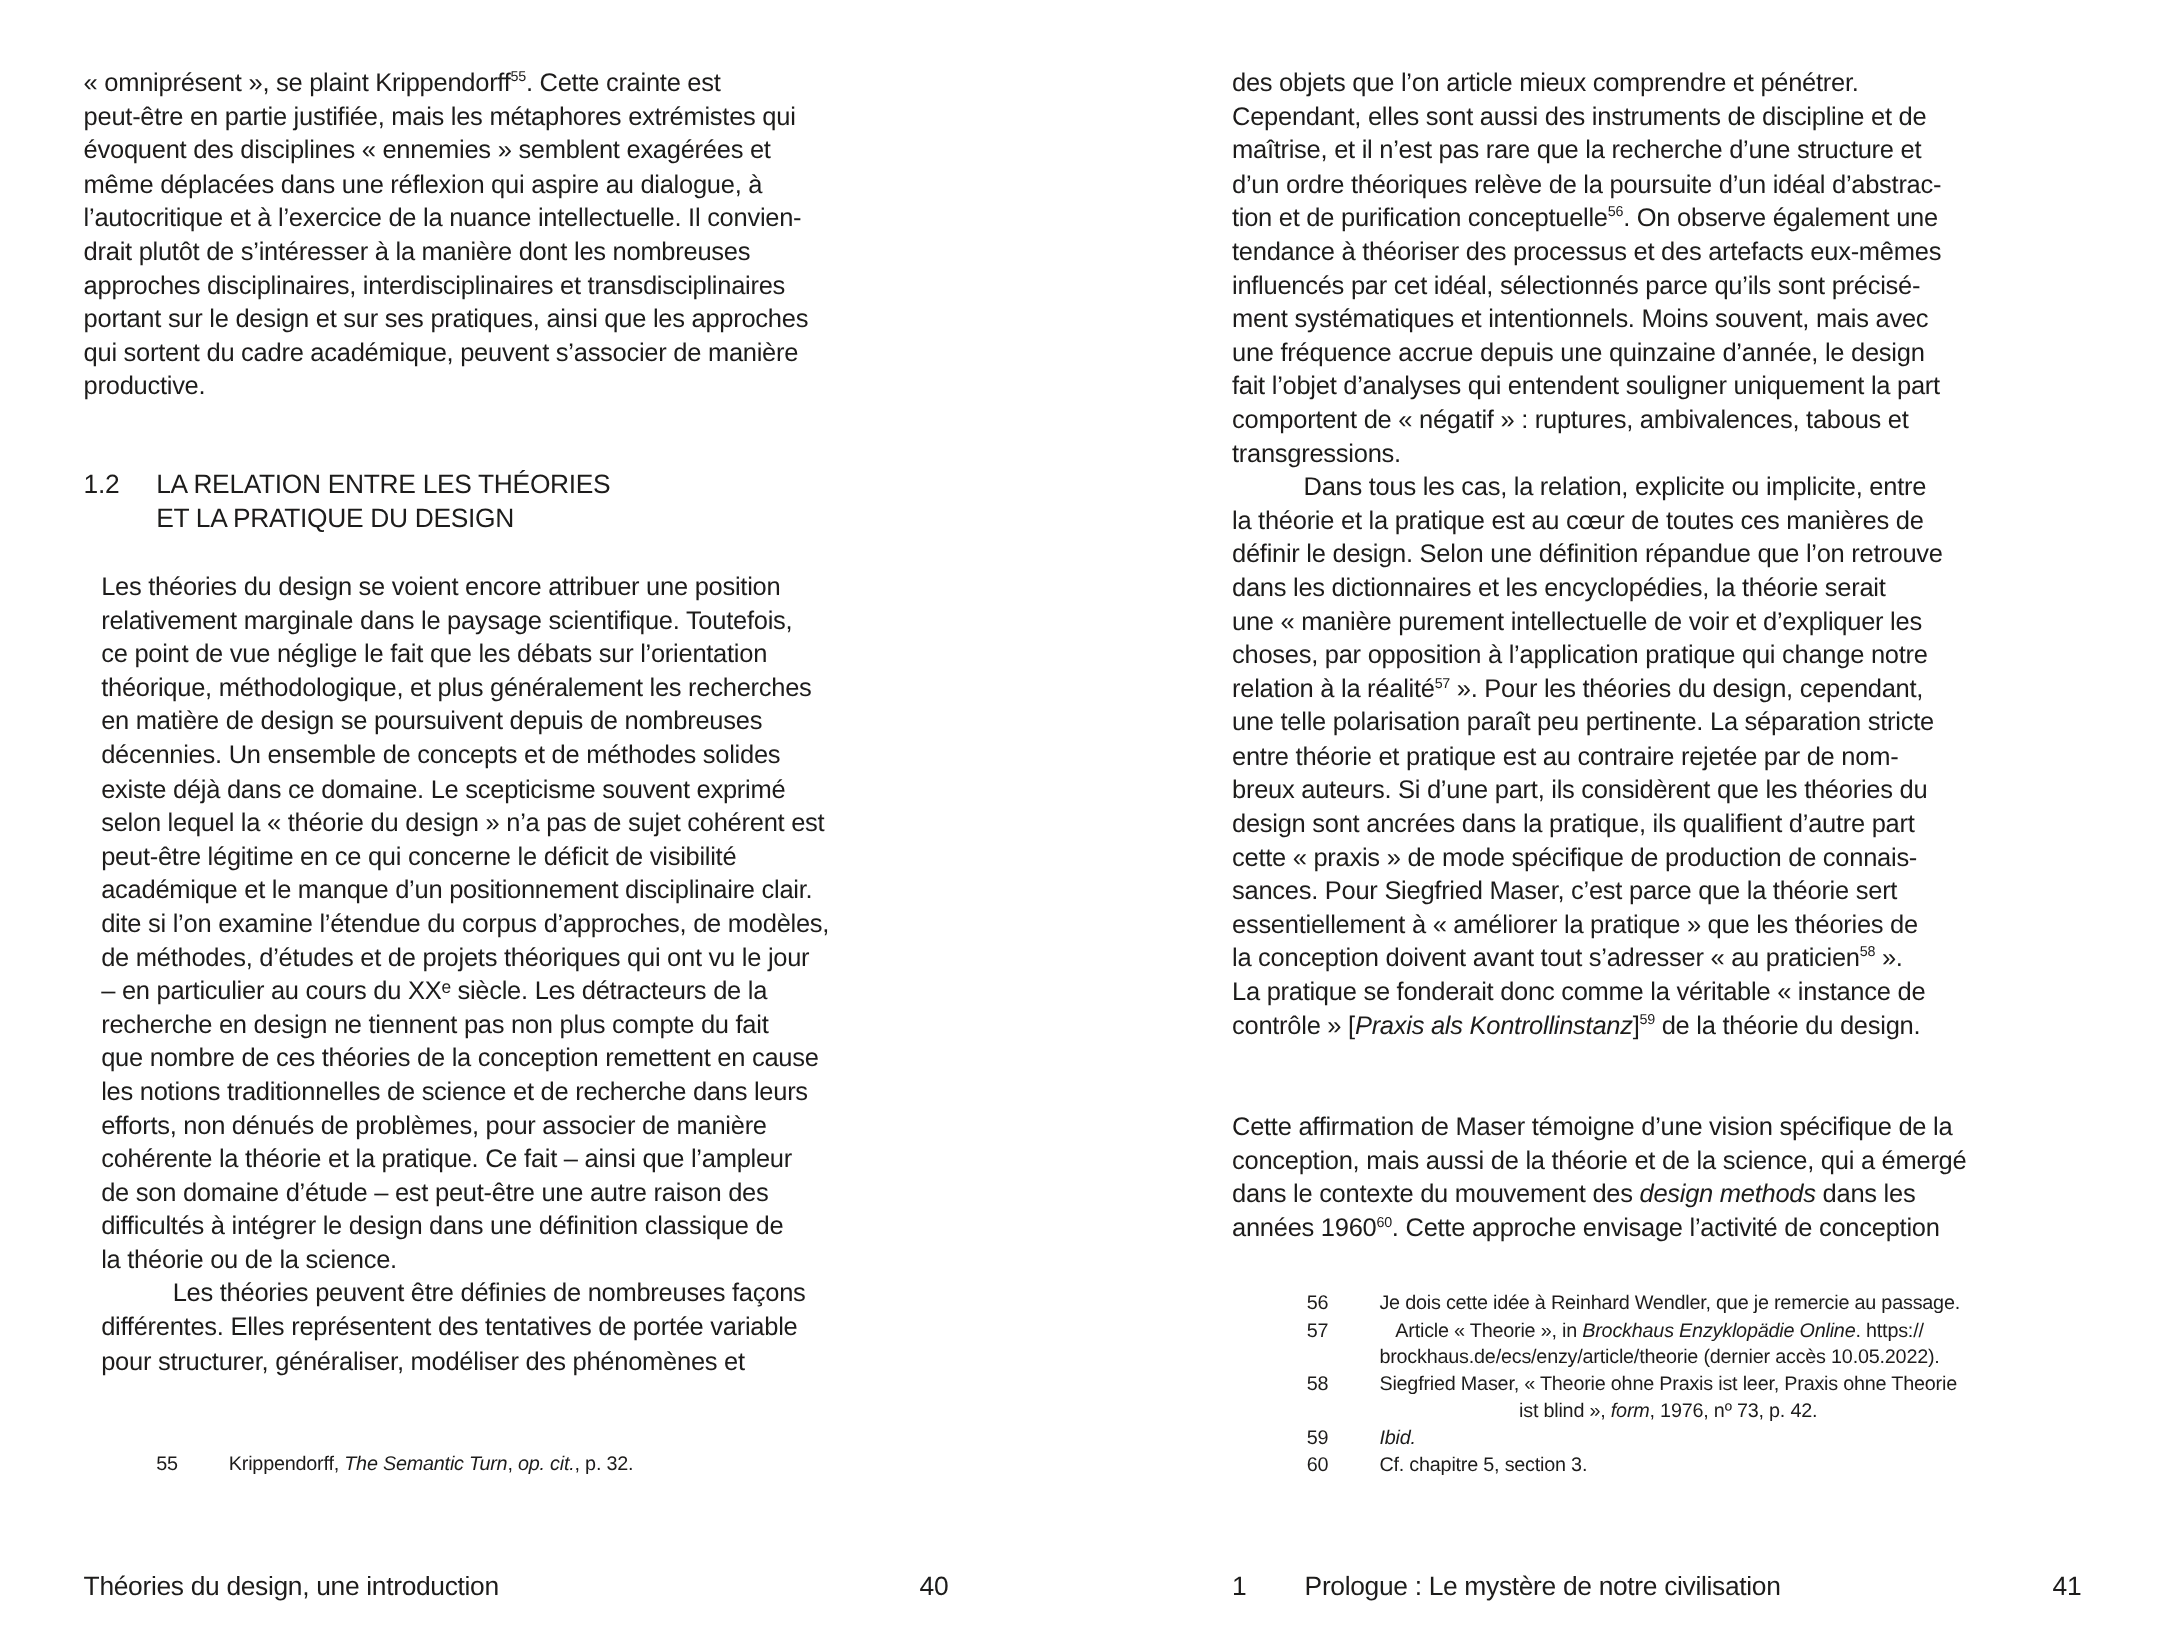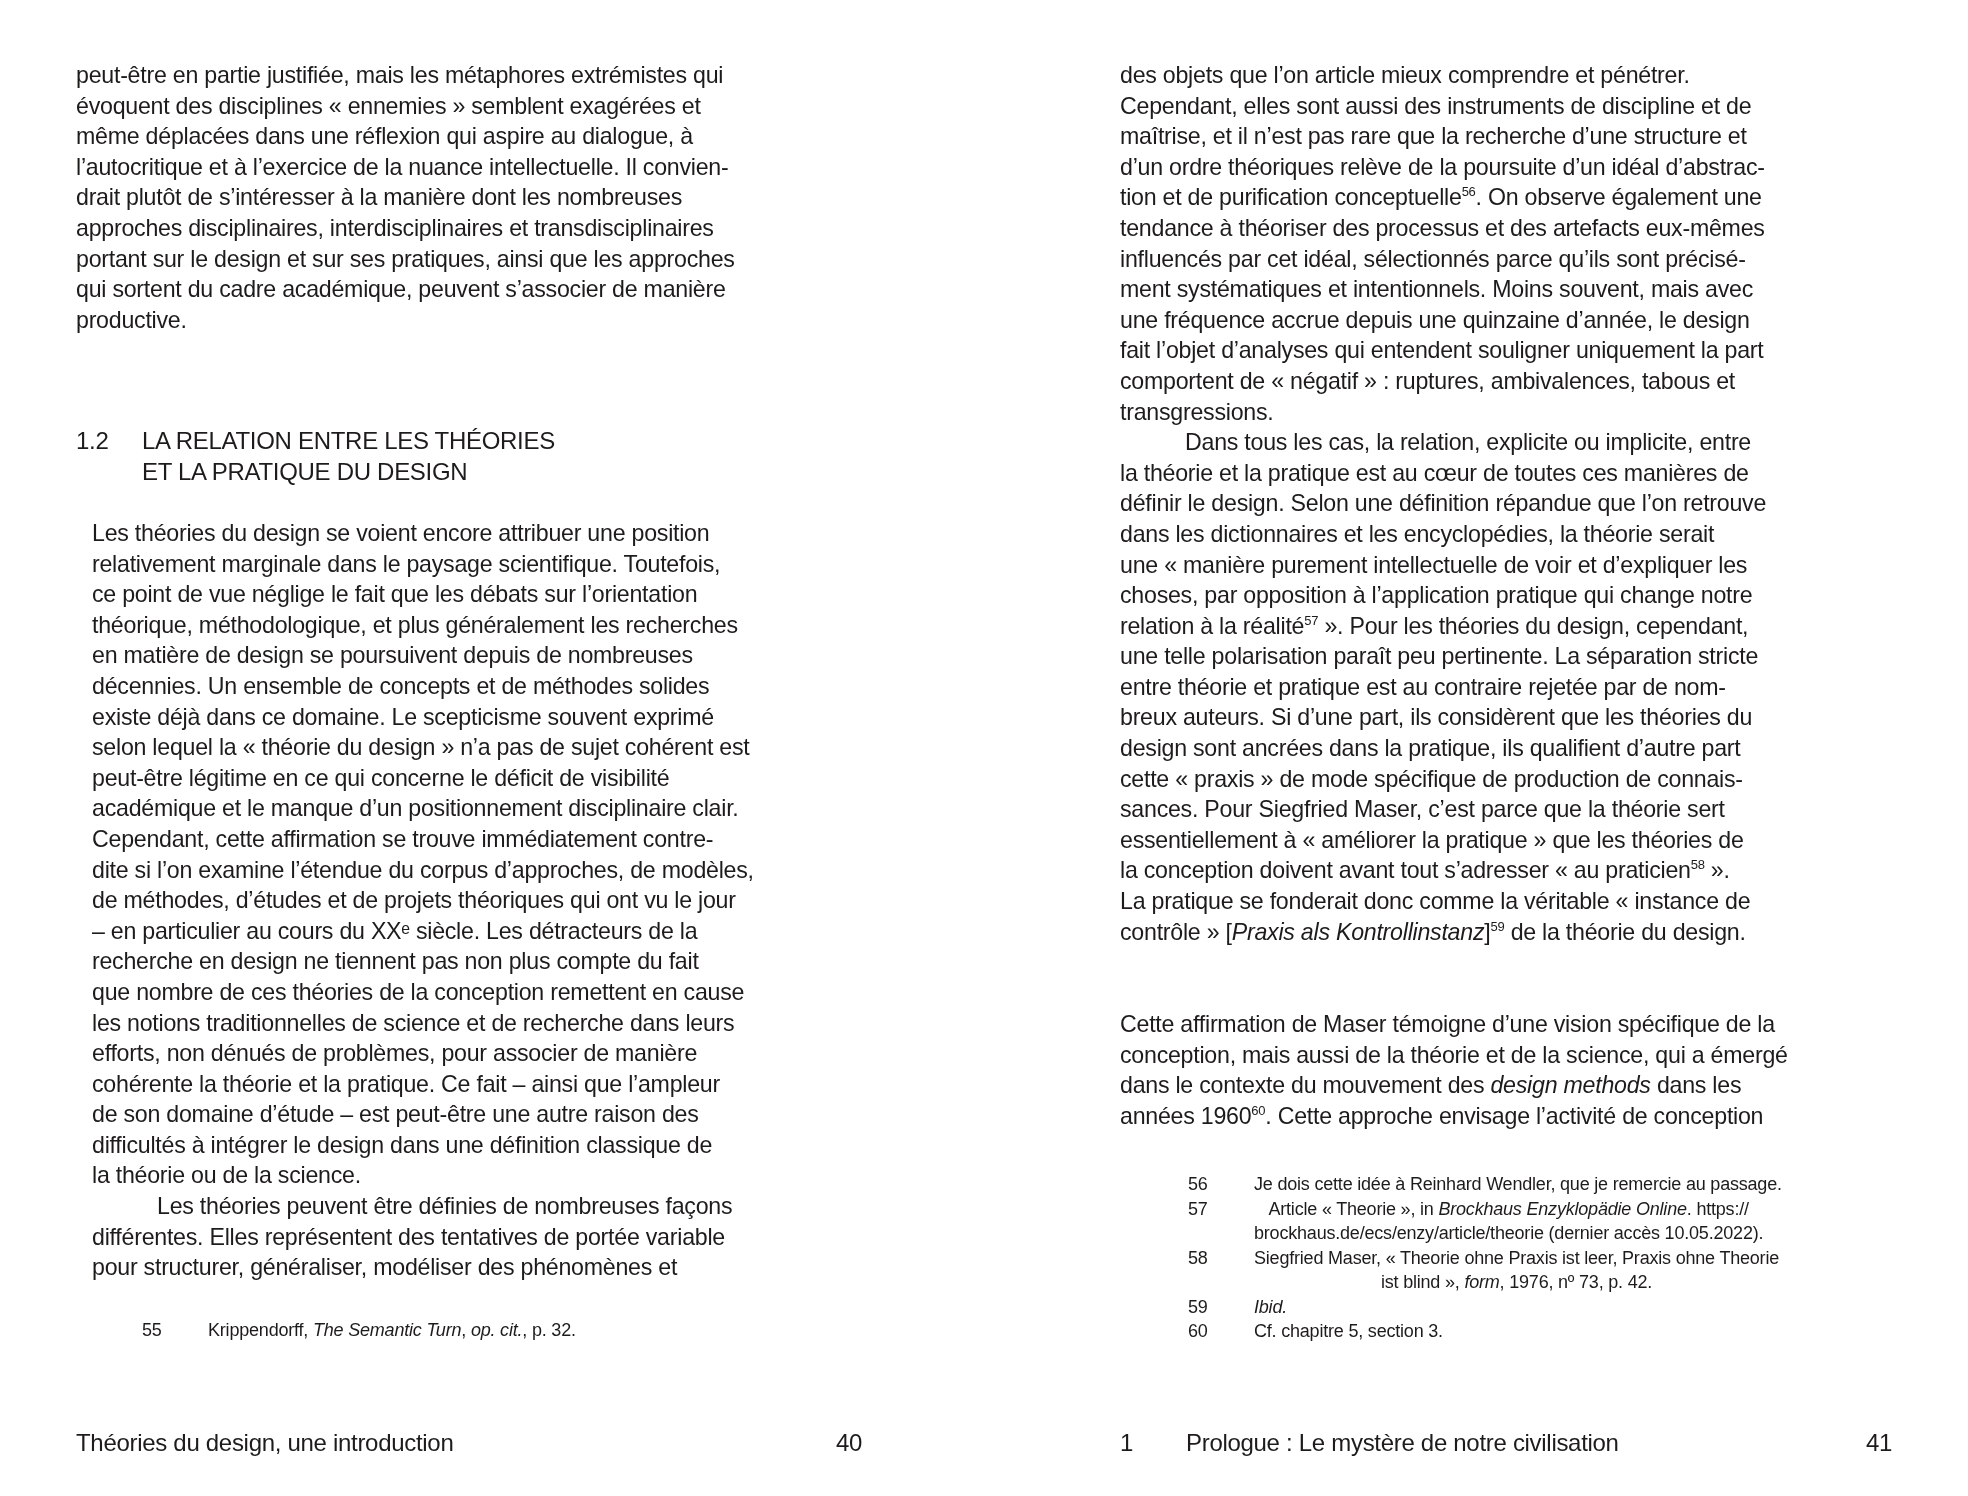--- a/index.html
+++ b/index.html
@@ -33,20 +33,21 @@
   .footer-left-title { left: 76px; }
   .footer-left-page { left: 836px; }
   .footer-right-chapter { left: 1120px; }
   .footer-right-title { left: 1186px; }
   .footer-right-page { left: 1866px; }
 </style>
 </head>
 <body>
 
 <div class="col col-left" id="lp1">
+    <div class="line"><span>« omniprésent », se plaint Krippendorff</span><sup>55</sup><span>. Cette crainte est</span></div>
     <div class="line"><span>peut-être en partie justifiée, mais les métaphores extrémistes qui</span></div>
     <div class="line"><span>évoquent des disciplines « ennemies » semblent exagérées et</span></div>
     <div class="line"><span>même déplacées dans une réflexion qui aspire au dialogue, à</span></div>
     <div class="line"><span>l’autocritique et à l’exercice de la nuance intellectuelle. Il convien-</span></div>
     <div class="line"><span>drait plutôt de s’intéresser à la manière dont les nombreuses</span></div>
     <div class="line"><span>approches disciplinaires, interdisciplinaires et transdisciplinaires</span></div>
     <div class="line"><span>portant sur le design et sur ses pratiques, ainsi que les approches</span></div>
     <div class="line"><span>qui sortent du cadre académique, peuvent s’associer de manière</span></div>
     <div class="line"><span>productive.</span></div>
   </div>
@@ -64,21 +65,20 @@
       <div class="line"><span>Les théories du design se voient encore attribuer une position</span></div>
       <div class="line"><span>relativement marginale dans le paysage scientifique. Toutefois,</span></div>
       <div class="line"><span>ce point de vue néglige le fait que les débats sur l’orientation</span></div>
       <div class="line"><span>théorique, méthodologique, et plus généralement les recherches</span></div>
       <div class="line"><span>en matière de design se poursuivent depuis de nombreuses</span></div>
       <div class="line"><span>décennies. Un ensemble de concepts et de méthodes solides</span></div>
       <div class="line"><span>existe déjà dans ce domaine. Le scepticisme souvent exprimé</span></div>
       <div class="line"><span>selon lequel la « théorie du design » n’a pas de sujet cohérent est</span></div>
       <div class="line"><span>peut-être légitime en ce qui concerne le déficit de visibilité</span></div>
       <div class="line"><span>académique et le manque d’un positionnement disciplinaire clair.</span></div>
-      <div class="line"><span>Cependant, cette affirmation se trouve immédiatement contre-</span></div>
       <div class="line"><span>dite si l’on examine l’étendue du corpus d’approches, de modèles,</span></div>
       <div class="line"><span>de méthodes, d’études et de projets théoriques qui ont vu le jour</span></div>
       <div class="line"><span>– en particulier au cours du XXᵉ siècle. Les détracteurs de la</span></div>
       <div class="line"><span>recherche en design ne tiennent pas non plus compte du fait</span></div>
       <div class="line"><span>que nombre de ces théories de la conception remettent en cause</span></div>
       <div class="line"><span>les notions traditionnelles de science et de recherche dans leurs</span></div>
       <div class="line"><span>efforts, non dénués de problèmes, pour associer de manière</span></div>
       <div class="line"><span>cohérente la théorie et la pratique. Ce fait – ainsi que l’ampleur</span></div>
       <div class="line"><span>de son domaine d’étude – est peut-être une autre raison des</span></div>
       <div class="line"><span>difficultés à intégrer le design dans une définition classique de</span></div>

